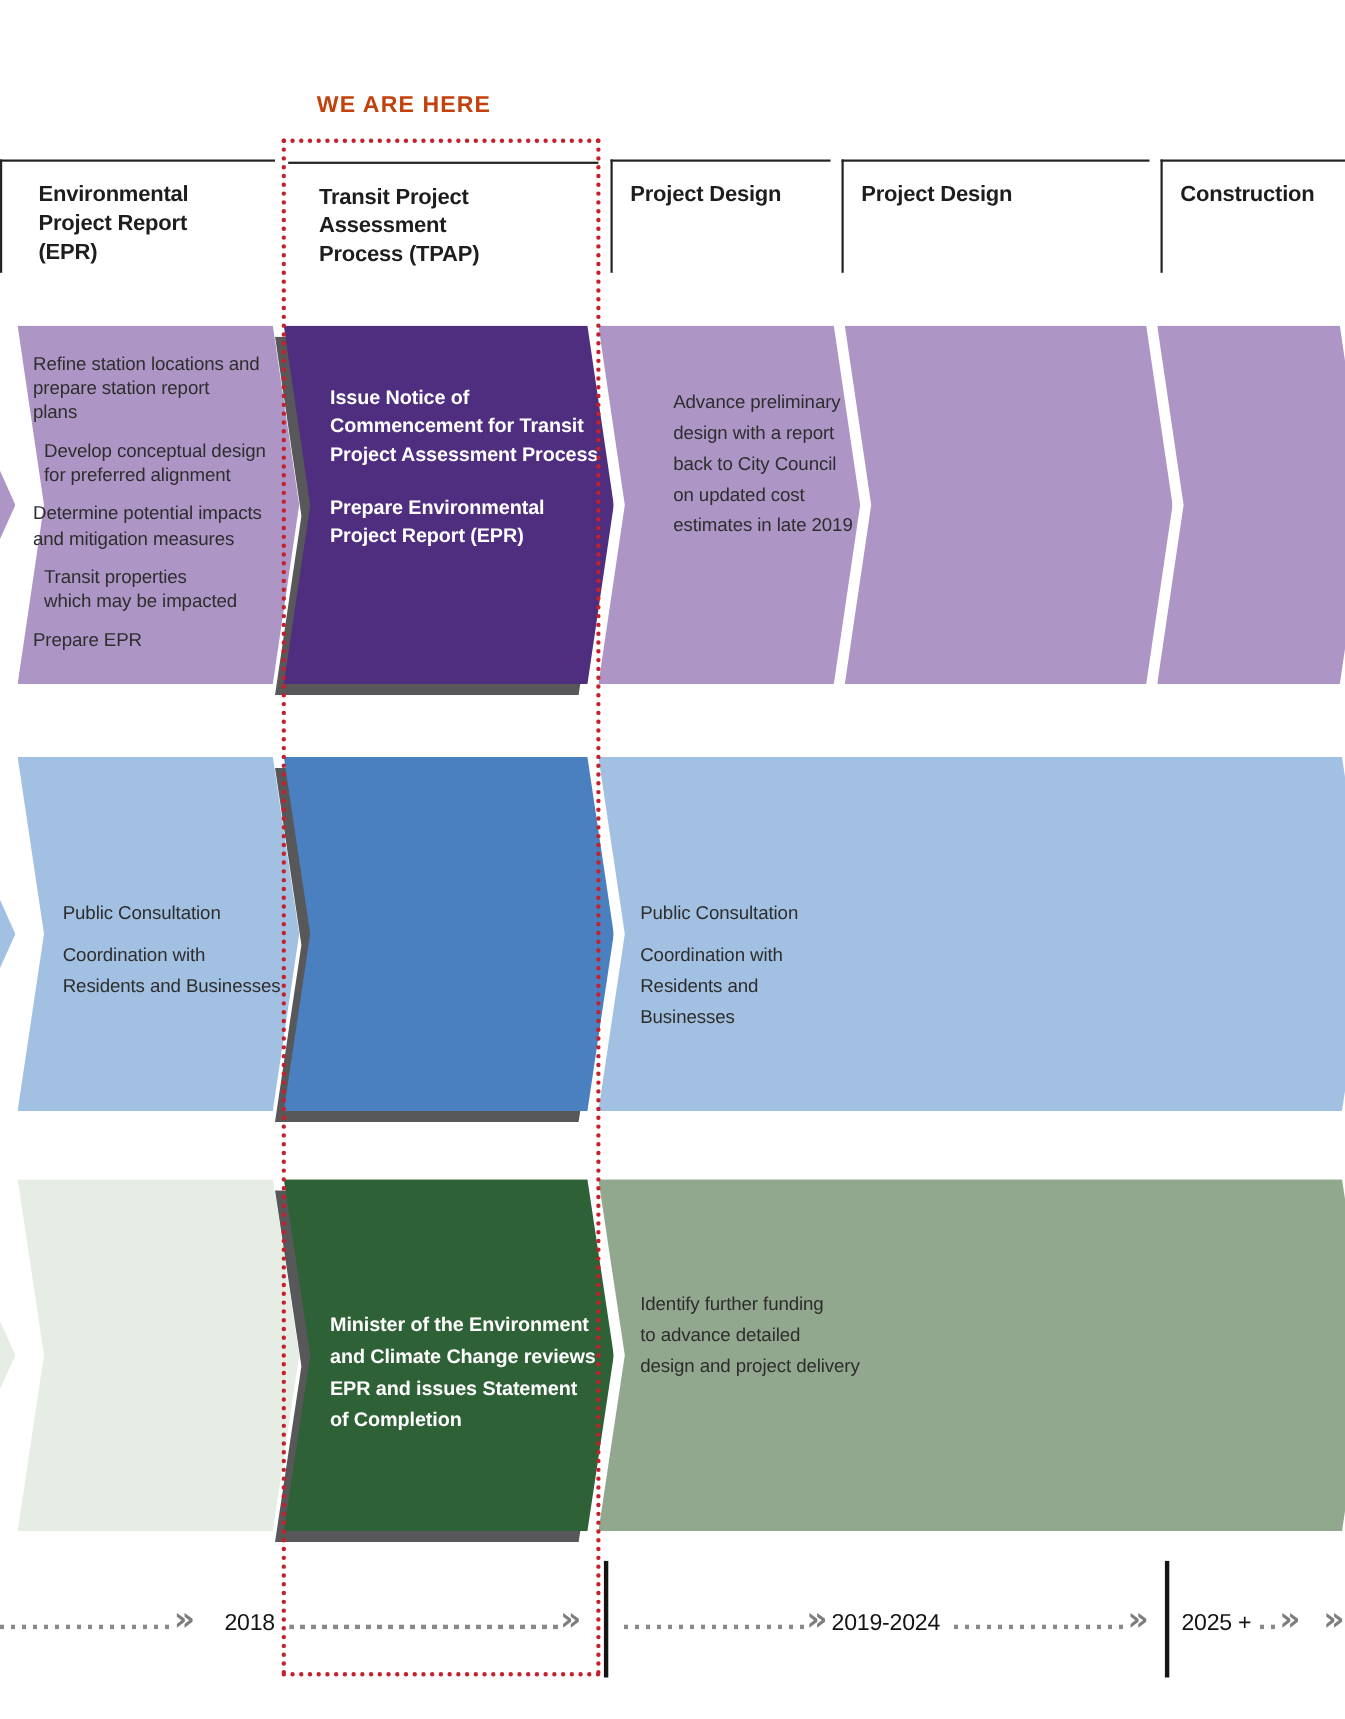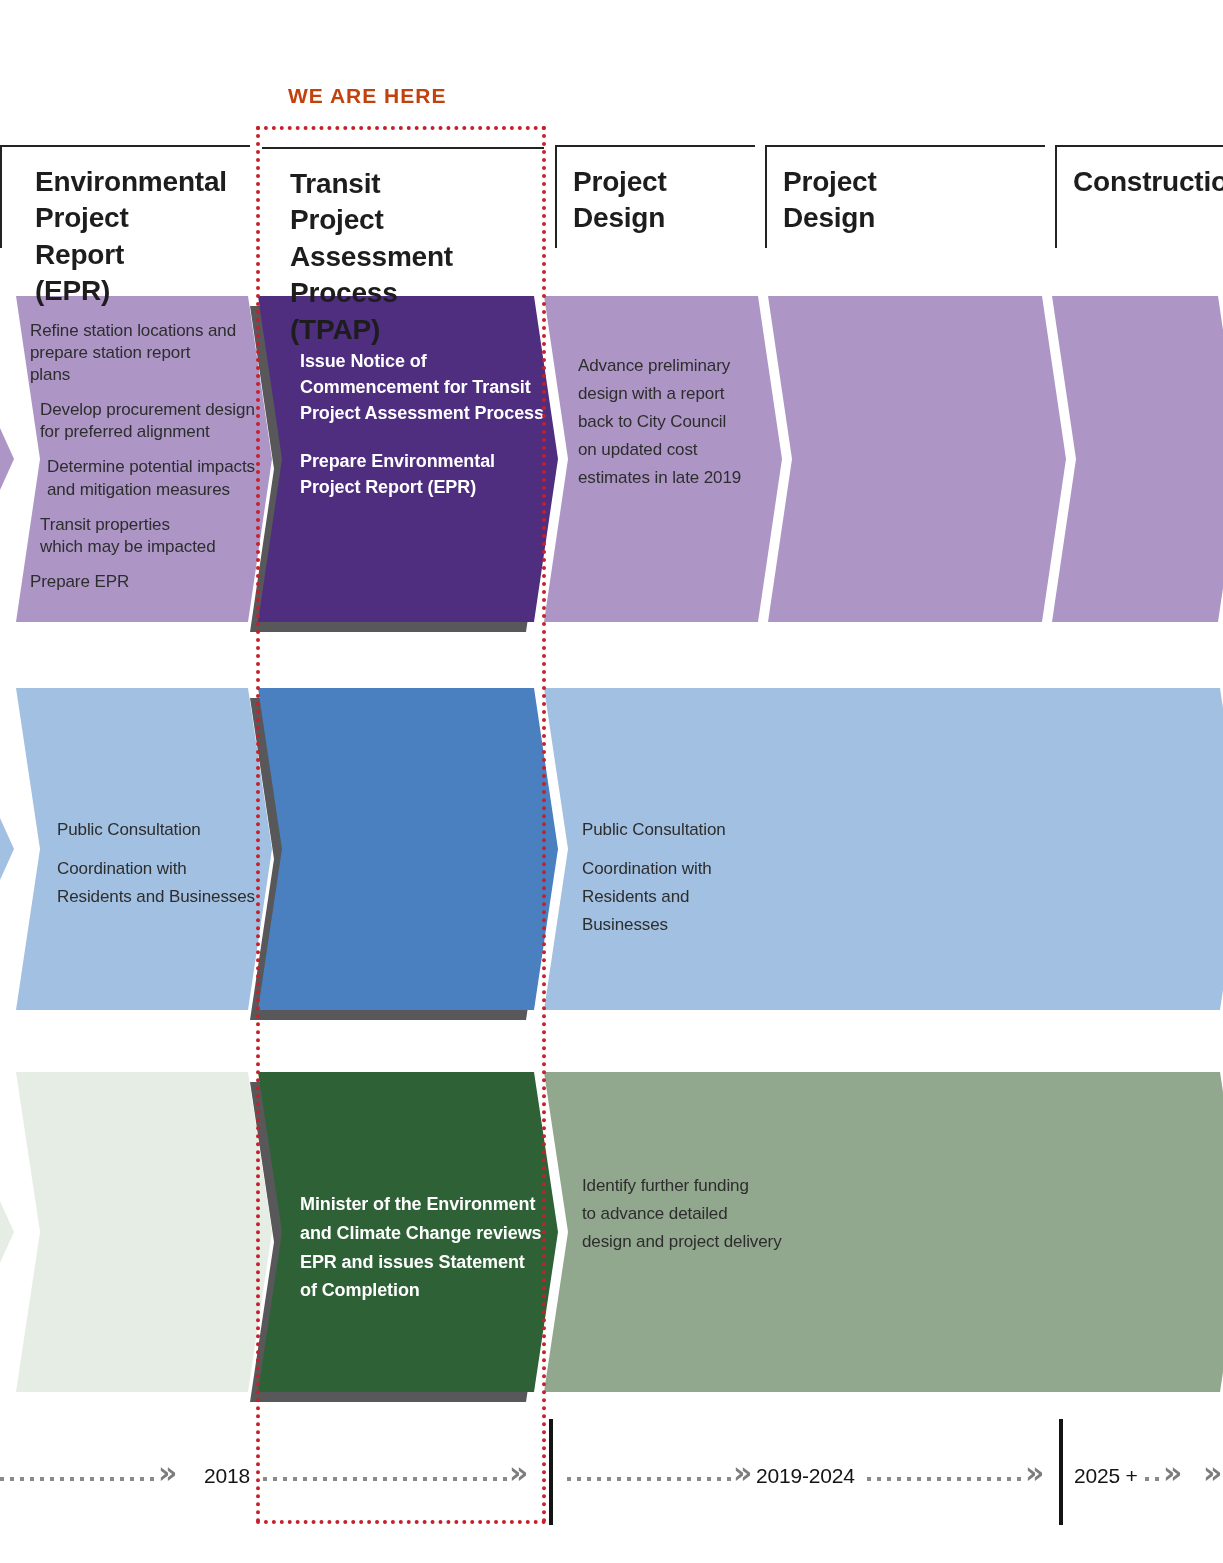--- a/index.html
+++ b/index.html
@@ -22,21 +22,21 @@
   .c-bl { background: #a2c0e1; }
   .c-bd { background: #4a80c0; }
   .c-gp { background: #e6ede5; }
   .c-gm { background: #92a88e; }
   .c-gd { background: #2f6137; }
   .c-sh { background: #58585a; }
   
   .hline { position: absolute; height: 2px; background: #232323; z-index: 30; }
   .vline { position: absolute; width: 2px; background: #232323; z-index: 30; }
   .phase-title {
-    position: absolute; font-weight: bold; font-size: 28px; line-height: 1.3;
+    position: absolute; font-weight: bold; font-size: 20px; line-height: 1.3;
     color: #1d1d1d; white-space: pre-line; letter-spacing: -0.2px; z-index: 45;
   }
   .we-are-here {
     position: absolute; left: 288px; top: 84px; color: #c2410c;
     font-weight: bold; font-size: 21px; letter-spacing: 1px; z-index: 45;
   }
   .focus-box {
     position: absolute; left: 256px; top: 126px; width: 290px; height: 1398px;
     border: 4px dotted #c5202b; z-index: 40;
   }
@@ -96,36 +96,36 @@
   <div class="seg c-pl" style="left:16px;top:296px;width:256px;height:326px"></div>
   <div class="seg c-pd" style="left:258px;top:296px;width:300px;height:326px"></div>
   <div class="seg c-pl" style="left:544px;top:296px;width:238px;height:326px"></div>
   <div class="seg c-pl" style="left:768px;top:296px;width:298px;height:326px"></div>
   <div class="seg c-pl" style="left:1052px;top:296px;width:190px;height:326px"></div>
 
   <div class="tb" style="left:30px;top:320px;width:242px">
     <p>Refine station locations and
 prepare station report
 plans</p>
-    <p style="margin-left:10px">Develop procurement design
+    <p style="margin-left:10px">Develop conceptual design
 for preferred alignment</p>
-    <p style="margin-left:17px">Determine potential impacts
+    <p style="">Determine potential impacts
 and mitigation measures</p>
     <p style="margin-left:10px">Transit properties
 which may be impacted</p>
     <p>Prepare EPR</p>
   </div>
   <div class="tb inv" style="left:300px;top:348px;width:250px">
     <p>Issue Notice of
 Commencement for Transit
 Project Assessment Process</p>
     <p>Prepare Environmental
 Project Report (EPR)</p>
   </div>
-  <div class="tb airy2" style="left:578px;top:352px;width:200px">
+  <div class="tb airy2" style="left:612px;top:352px;width:200px">
     <p>Advance preliminary
 design with a report
 back to City Council
 on updated cost
 estimates in late 2019</p>
   </div>
 
   <div class="tip c-bl" style="left:0px;top:818px;width:14px;height:62px"></div>
   <div class="seg shadow c-sh" style="left:250px;top:698px;width:300px;height:322px"></div>
   <div class="seg c-bl" style="left:16px;top:688px;width:256px;height:322px"></div>

